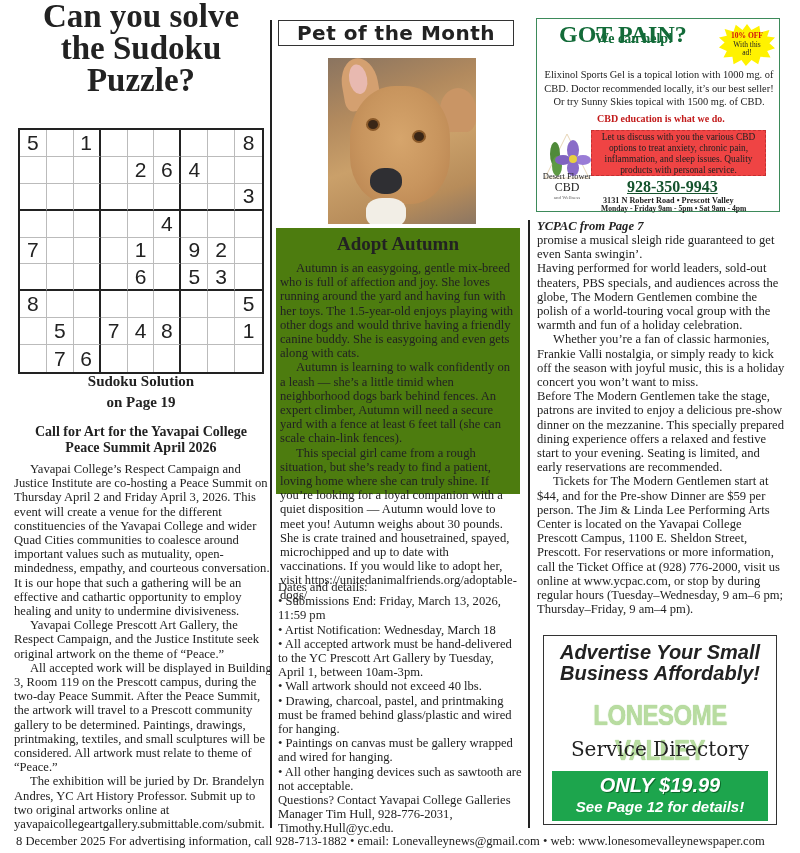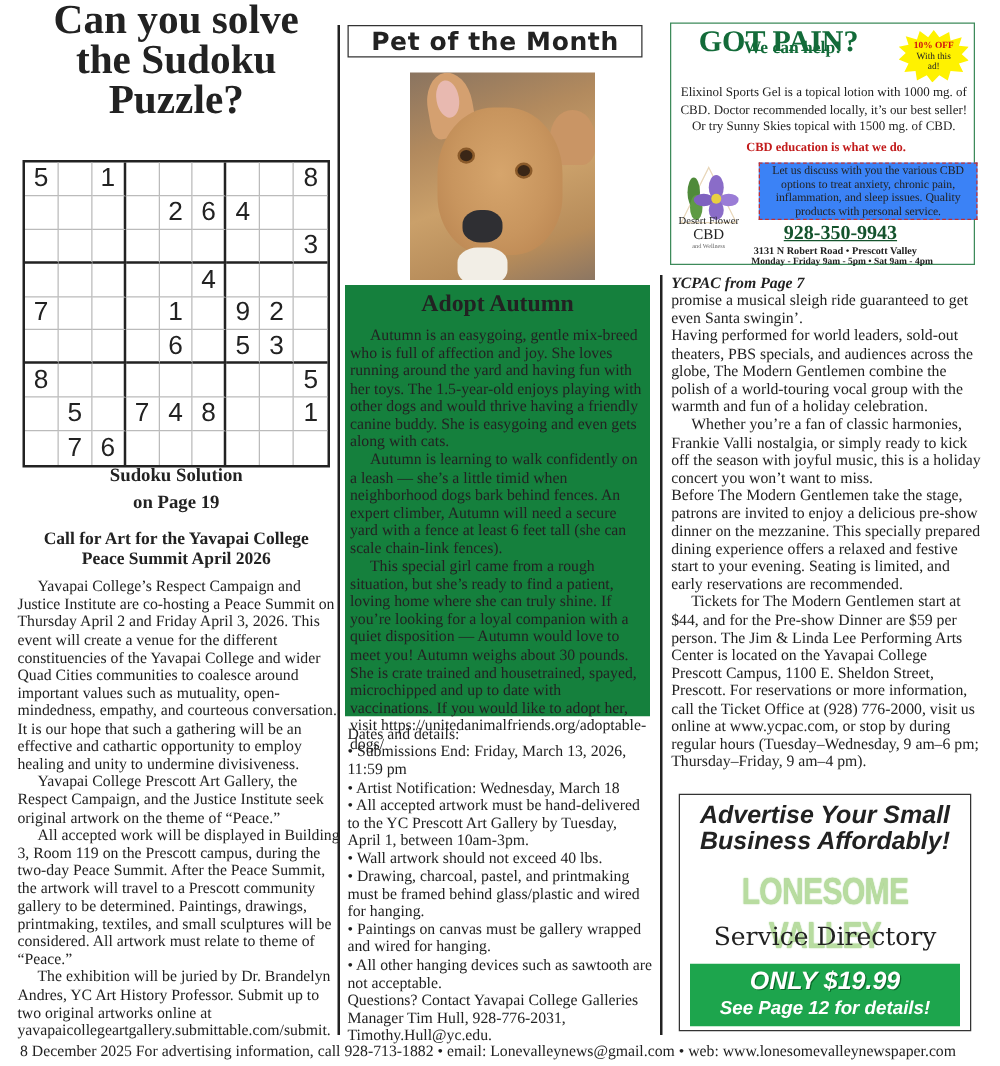--- a/index.html
+++ b/index.html
@@ -27,33 +27,33 @@
   .pet-title { position:absolute; top:20px; left:2px; width:234px; height:24px; border:1.5px solid #333; font-family:"DejaVu Sans", sans-serif; font-weight:bold; font-size:20px; line-height:24px; text-align:center; letter-spacing:0.5px; }
   .pet-photo { position:absolute; top:58px; left:52px; width:148px; height:166px; background:linear-gradient(160deg,#8a7460 0%,#b28a5e 30%,#caa06a 55%,#b78c5a 80%,#8c7662 100%); overflow:hidden; }
   .pet-photo .face { position:absolute; left:22px; top:28px; width:100px; height:118px; background:radial-gradient(ellipse at 50% 45%, #d6a56c 0%, #c8955e 55%, #b7824f 100%); border-radius:45% 45% 40% 40%; }
   .pet-photo .ear1 { position:absolute; left:14px; top:0; width:36px; height:52px; background:#d4a070; border-radius:50% 50% 20% 20%; transform:rotate(-10deg); }
   .pet-photo .ear1::after { content:""; position:absolute; left:8px; top:6px; width:18px; height:30px; background:#e8b9b0; border-radius:50%; }
   .pet-photo .ear2 { position:absolute; left:112px; top:30px; width:36px; height:44px; background:#c99565; border-radius:50% 50% 30% 30%; }
   .pet-photo .eye { position:absolute; width:10px; height:9px; background:#3a2616; border-radius:50%; box-shadow:0 0 0 2px #8a5a2a; }
   .pet-photo .nose { position:absolute; left:42px; top:110px; width:32px; height:26px; background:#2f2f33; border-radius:45%; }
   .pet-photo .chest { position:absolute; left:38px; top:140px; width:40px; height:30px; background:#f2eee6; border-radius:40%; }
 
-  .adopt-box { position:absolute; top:228px; left:0; width:244px; height:345px; background:#15803d; }
+  .adopt-box { position:absolute; top:228px; left:0; width:244px; height:266px; background:#4d7c0f; }
   .adopt-title { text-align:center; font-weight:bold; font-size:19px; line-height:26px; margin-top:3px; }
   #adopt-body { padding:4px 3px 0 4px; }
   #mid-dates { position:absolute; top:580px; left:2px; width:244px; }
 
   .ad-pain { position:absolute; top:18px; left:0; width:244px; height:194px; border:1.5px solid #3d8a5a; box-sizing:border-box; }
   .ad-pain .got { position:absolute; top:2px; left:22px; font-weight:bold; font-size:24px; color:#136b39; }
   .ad-pain .help { position:absolute; top:12px; left:58px; font-weight:bold; font-size:14px; color:#136b39; }
   .ad-pain .star { position:absolute; top:5px; left:182px; width:56px; height:42px; background:#fff200; clip-path:polygon(50% 0%,58% 14%,72% 4%,74% 20%,90% 14%,86% 30%,100% 32%,90% 46%,100% 58%,86% 64%,92% 80%,74% 78%,70% 96%,58% 86%,48% 100%,40% 86%,26% 96%,24% 78%,8% 80%,14% 64%,0% 56%,10% 44%,0% 32%,14% 28%,10% 12%,26% 18%,30% 2%,42% 14%); display:flex; flex-direction:column; align-items:center; justify-content:center; font-size:7.5px; line-height:8.5px; text-align:center; }
   .ad-pain .star .pct { color:#d01010; font-weight:bold; }
   .ad-pain .desc { position:absolute; top:49px; left:4px; width:236px; font-size:10.4px; line-height:13.5px; text-align:center; }
   .ad-pain .edu { position:absolute; top:94px; left:60px; font-weight:bold; font-size:10px; color:#c21a1a; }
-  .ad-pain .dash { position:absolute; top:111px; left:70px; width:175px; height:46px; background:#3b82f6; border:1.5px dashed #c43030; box-sizing:border-box; font-size:9.4px; line-height:11px; text-align:center; padding-top:1px; }
+  .ad-pain .dash { position:absolute; top:111px; left:54px; width:175px; height:46px; background:#ef4444; border:1.5px dashed #c43030; box-sizing:border-box; font-size:9.4px; line-height:11px; text-align:center; padding-top:1px; }
   .ad-pain .flower { position:absolute; top:113px; left:6px; width:48px; height:50px; }
   .ad-pain .brand { position:absolute; top:152px; left:0; width:60px; text-align:center; font-size:8.5px; line-height:10px; }
   .ad-pain .brand .cbd { font-size:12px; line-height:12px; }
   .ad-pain .brand .sub { font-size:5px; color:#666; }
   .ad-pain .phone { position:absolute; top:159px; left:90px; font-weight:bold; font-size:16px; color:#14532d;text-decoration:underline; }
   .ad-pain .addr { position:absolute; top:177px; left:66px; font-weight:bold; font-size:8.2px; line-height:9px; }
   .ad-pain .hours { position:absolute; top:186px; left:64px; font-weight:bold; font-size:7.6px; line-height:8px; }
 
   .ycpac-head { position:absolute; top:219px; left:1px; font-weight:bold; font-style:italic; font-size:12.6px; }
   #right-body { position:absolute; top:233px; left:1px; width:248px; }

